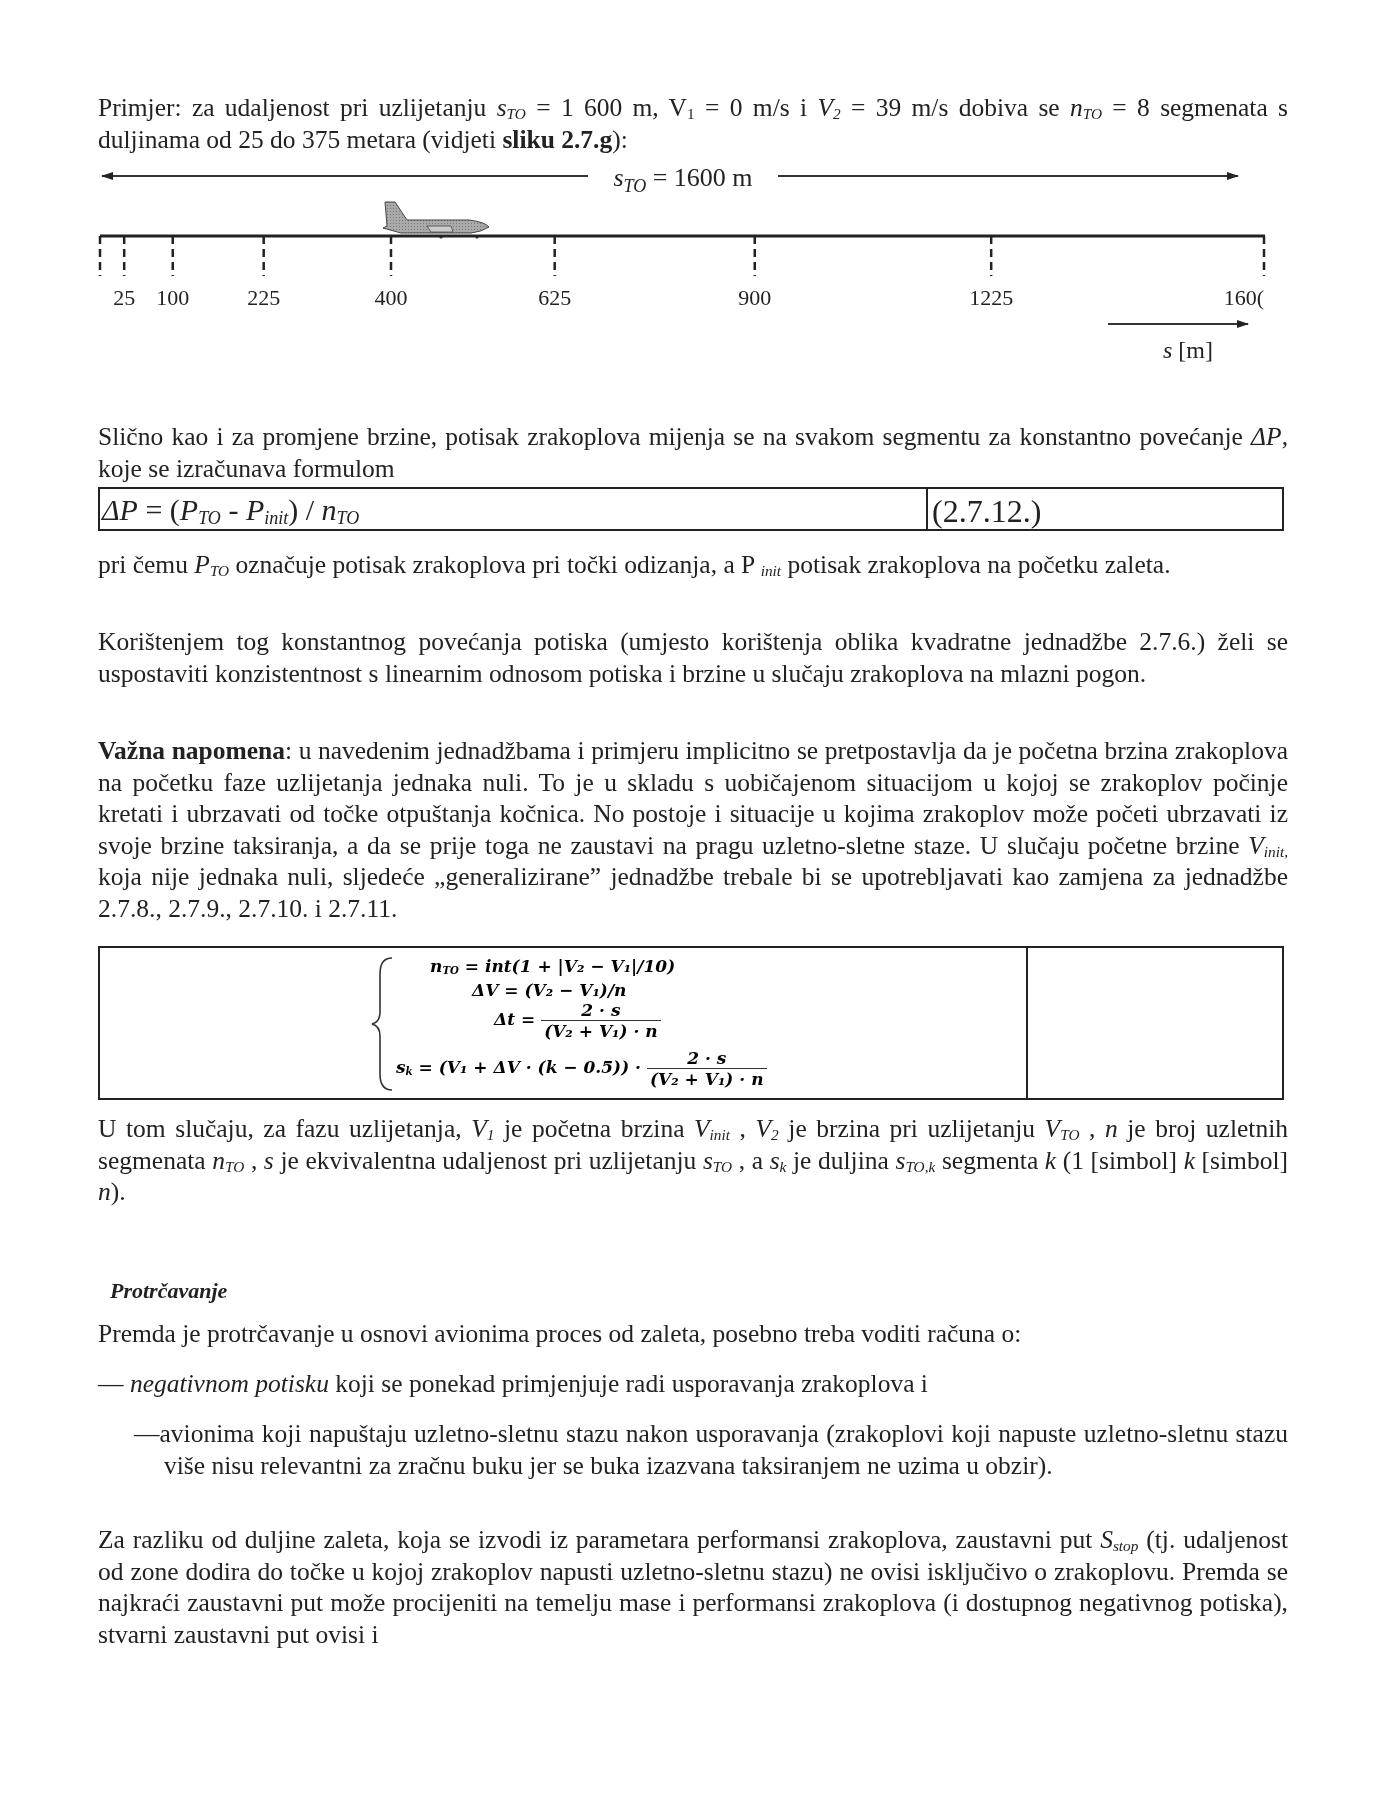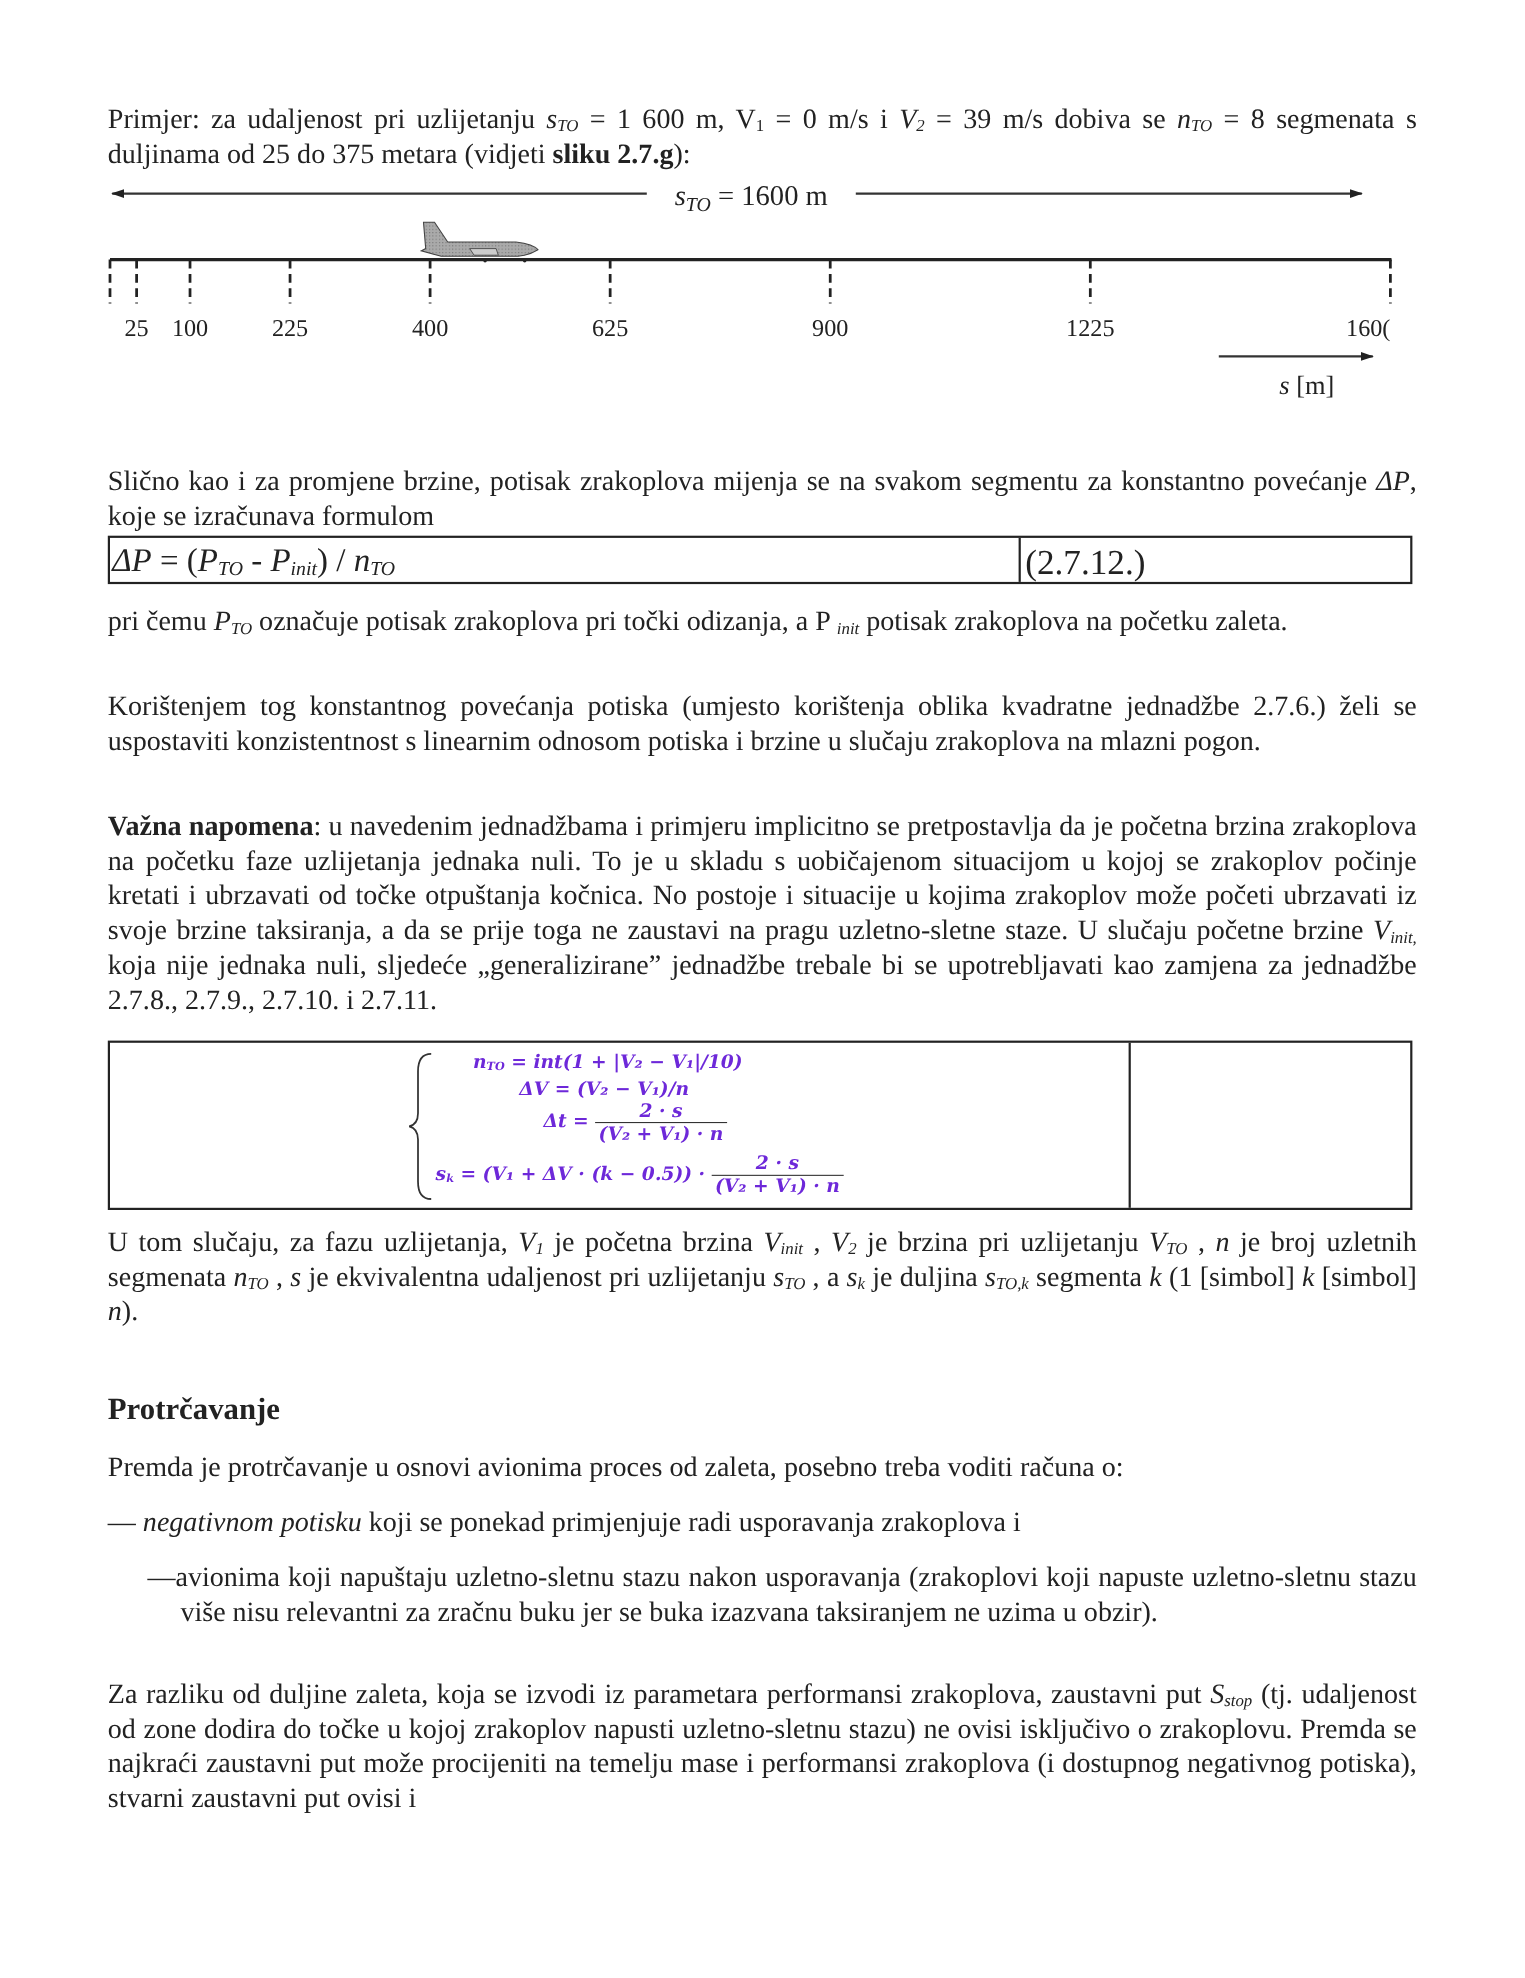--- a/index.html
+++ b/index.html
@@ -18,26 +18,26 @@
   .fig-text { font-family: "Liberation Serif", serif; fill: #222; }
 
   
   .fbox { position: absolute; left: 0; width: 1186px; border: 2px solid #222; box-sizing: border-box; }
   .fbox .cell-left { position: absolute; left: 0; top: 0; bottom: 0; border-right: 2px solid #222; }
   .fbox .cell-right { position: absolute; top: 0; bottom: 0; right: 0; }
   .f-small { font-size: 30px; }
   .eq-no { font-size: 32px; }
 
   
-  .eqsys { position: absolute; font-family: "DejaVu Serif", serif; font-style: italic; font-size: 17px; font-weight: bold; color: #6d28d9; }
+  .eqsys { position: absolute; font-family: "DejaVu Serif", serif; font-style: italic; font-size: 17px; font-weight: bold; color: #000000; }
   .frac { display: inline-block; vertical-align: middle; text-align: center; }
   .frac .num { display: block; border-bottom: 1.5px solid #333; padding: 0 3px; }
   .frac .den { display: block; padding: 0 3px; }
 
-  h3 { position: absolute; left: 0; margin: 0; font-size: 28px; font-weight: bold; }
+  h3 { position: absolute; left: 0; margin: 12px; font-size: 22px; font-weight: bold; font-style: italic; }
   .bullet { position: absolute; left: 0; width: 1190px; }
   .bullet p { padding-left: 34px; text-indent: -34px; }
 </style>
 </head>
 <body>
 
 <div class="page">
 
   <div class="blk" style="top:92px;">
     <p>

